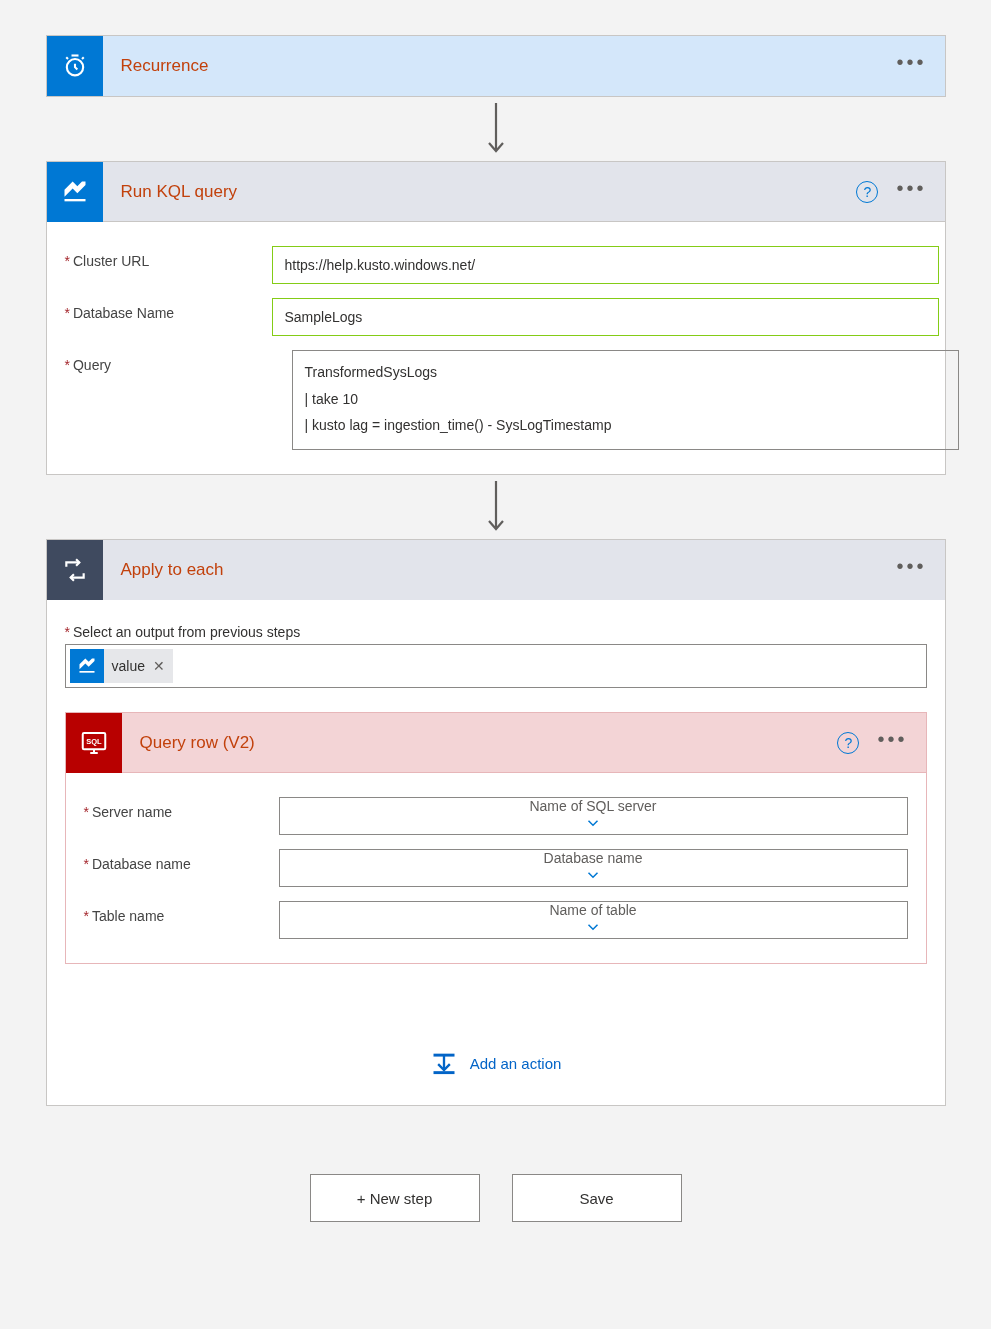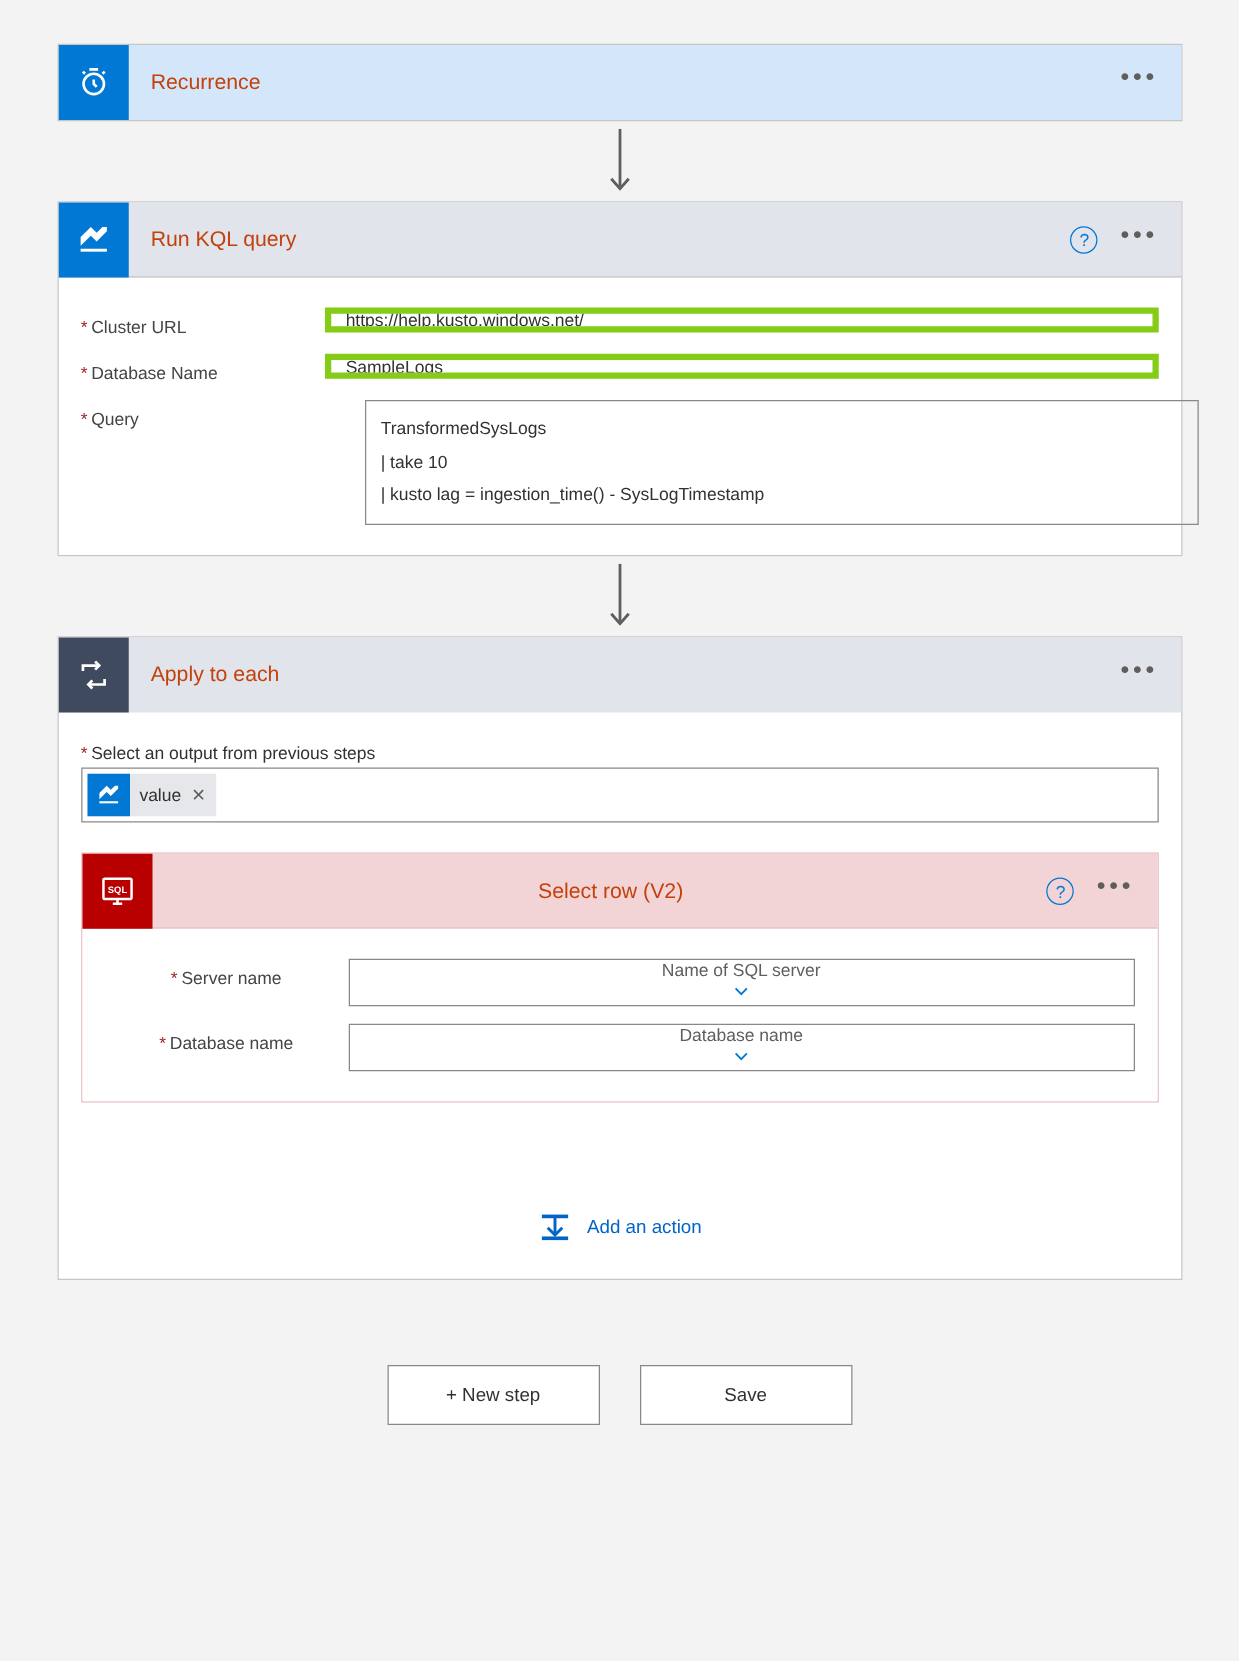--- a/index.html
+++ b/index.html
@@ -82,26 +82,27 @@
   .label-col {
     width: 195px;
     padding-top: 7px;
     font-size: 14px;
     color: #444;
   }
   .req { color: #a4262c; margin-right: 3px; }
   .input-col { flex: 1; }
   input[type=text].txt {
     width: 100%;
-    height: 20px;
-    border: 5px solid #84cc16;
+    height: 38px;
+    border: 1px solid #84cc16;
     padding: 0 12px;
     font-size: 14px;
     font-family: inherit;
     color: #323130;
+    margin-left: 12px;
   }
   .multi {
     width: 100%;
     border: 1px solid #8a8886;
     padding: 8px 12px;
     font-size: 14px;
     line-height: 1.9;
     min-height: 100px;
     margin-left: 32px;
   }
@@ -137,21 +138,20 @@
   .token-icon {
     width: 34px; height: 34px;
     background: #0078d4;
     display: flex; align-items:center; justify-content:center;
     margin-right: 8px;
   }
   .token-x { margin-left: 8px; color: #605e5c; cursor:pointer; font-size: 14px;}
   .nested {
     margin: 24px 0 0 0;
     border: 1px solid #e7b6b9;
-    text-align: center;
   }
   .add-action {
     text-align: center;
     margin-top: 85px;
     color: #0264c7;
     font-size: 15px;
     display:flex;
     align-items:center;
     justify-content:center;
     gap: 12px;
@@ -272,21 +272,21 @@
 
     <div class="nested">
       <div class="card-header hdr-red">
         <div class="icon-box icon-red">
           <svg width="30" height="30" viewBox="0 0 24 24" fill="none" stroke="#fff" stroke-width="1.6">
             <rect x="3" y="4" width="18" height="13" rx="1"></rect>
             <path d="M9 20h6M12 17v3"></path>
             <text x="12" y="13" font-size="6" fill="#fff" stroke="none" text-anchor="middle" font-family="sans-serif" font-weight="bold">SQL</text>
           </svg>
         </div>
-        <div class="card-title">Select row (V2)</div>
+        <div class="card-title">Query row (V2)</div>
         <div class="help">?</div>
         <div class="dots">•••</div>
       </div>
       <div class="card-body" style="background:#fff;">
         <div class="form-row">
           <div class="label-col"><span class="req">*</span><span>Server name</span></div>
           <div class="input-col">
             <div class="select-box">
               <span>Name of SQL server</span>
               <span class="chev"><svg width="18" height="18" viewBox="0 0 24 24" fill="none" stroke="#0078d4" stroke-width="2">
@@ -299,20 +299,31 @@
           <div class="label-col"><span class="req">*</span><span>Database name</span></div>
           <div class="input-col">
             <div class="select-box">
               <span>Database name</span>
               <span class="chev"><svg width="18" height="18" viewBox="0 0 24 24" fill="none" stroke="#0078d4" stroke-width="2">
                     <path d="M6 9l6 6 6-6"></path>
                   </svg></span>
             </div>
           </div>
         </div>
+        <div class="form-row">
+          <div class="label-col"><span class="req">*</span><span>Table name</span></div>
+          <div class="input-col">
+            <div class="select-box">
+              <span>Name of table</span>
+              <span class="chev"><svg width="18" height="18" viewBox="0 0 24 24" fill="none" stroke="#0078d4" stroke-width="2">
+                    <path d="M6 9l6 6 6-6"></path>
+                  </svg></span>
+            </div>
+          </div>
+        </div>
       </div>
     </div>
 
     <div class="add-action">
       <svg width="28" height="28" viewBox="0 0 24 24">
         <rect x="3" y="4" width="18" height="2.5" fill="#0264c7"></rect>
         <path d="M12 6 V17" stroke="#0264c7" stroke-width="2" fill="none"></path>
         <path d="M7 13 L12 18 L17 13" stroke="#0264c7" stroke-width="2" fill="none"></path>
         <rect x="3" y="19" width="18" height="2.5" fill="#0264c7"></rect>
       </svg>

